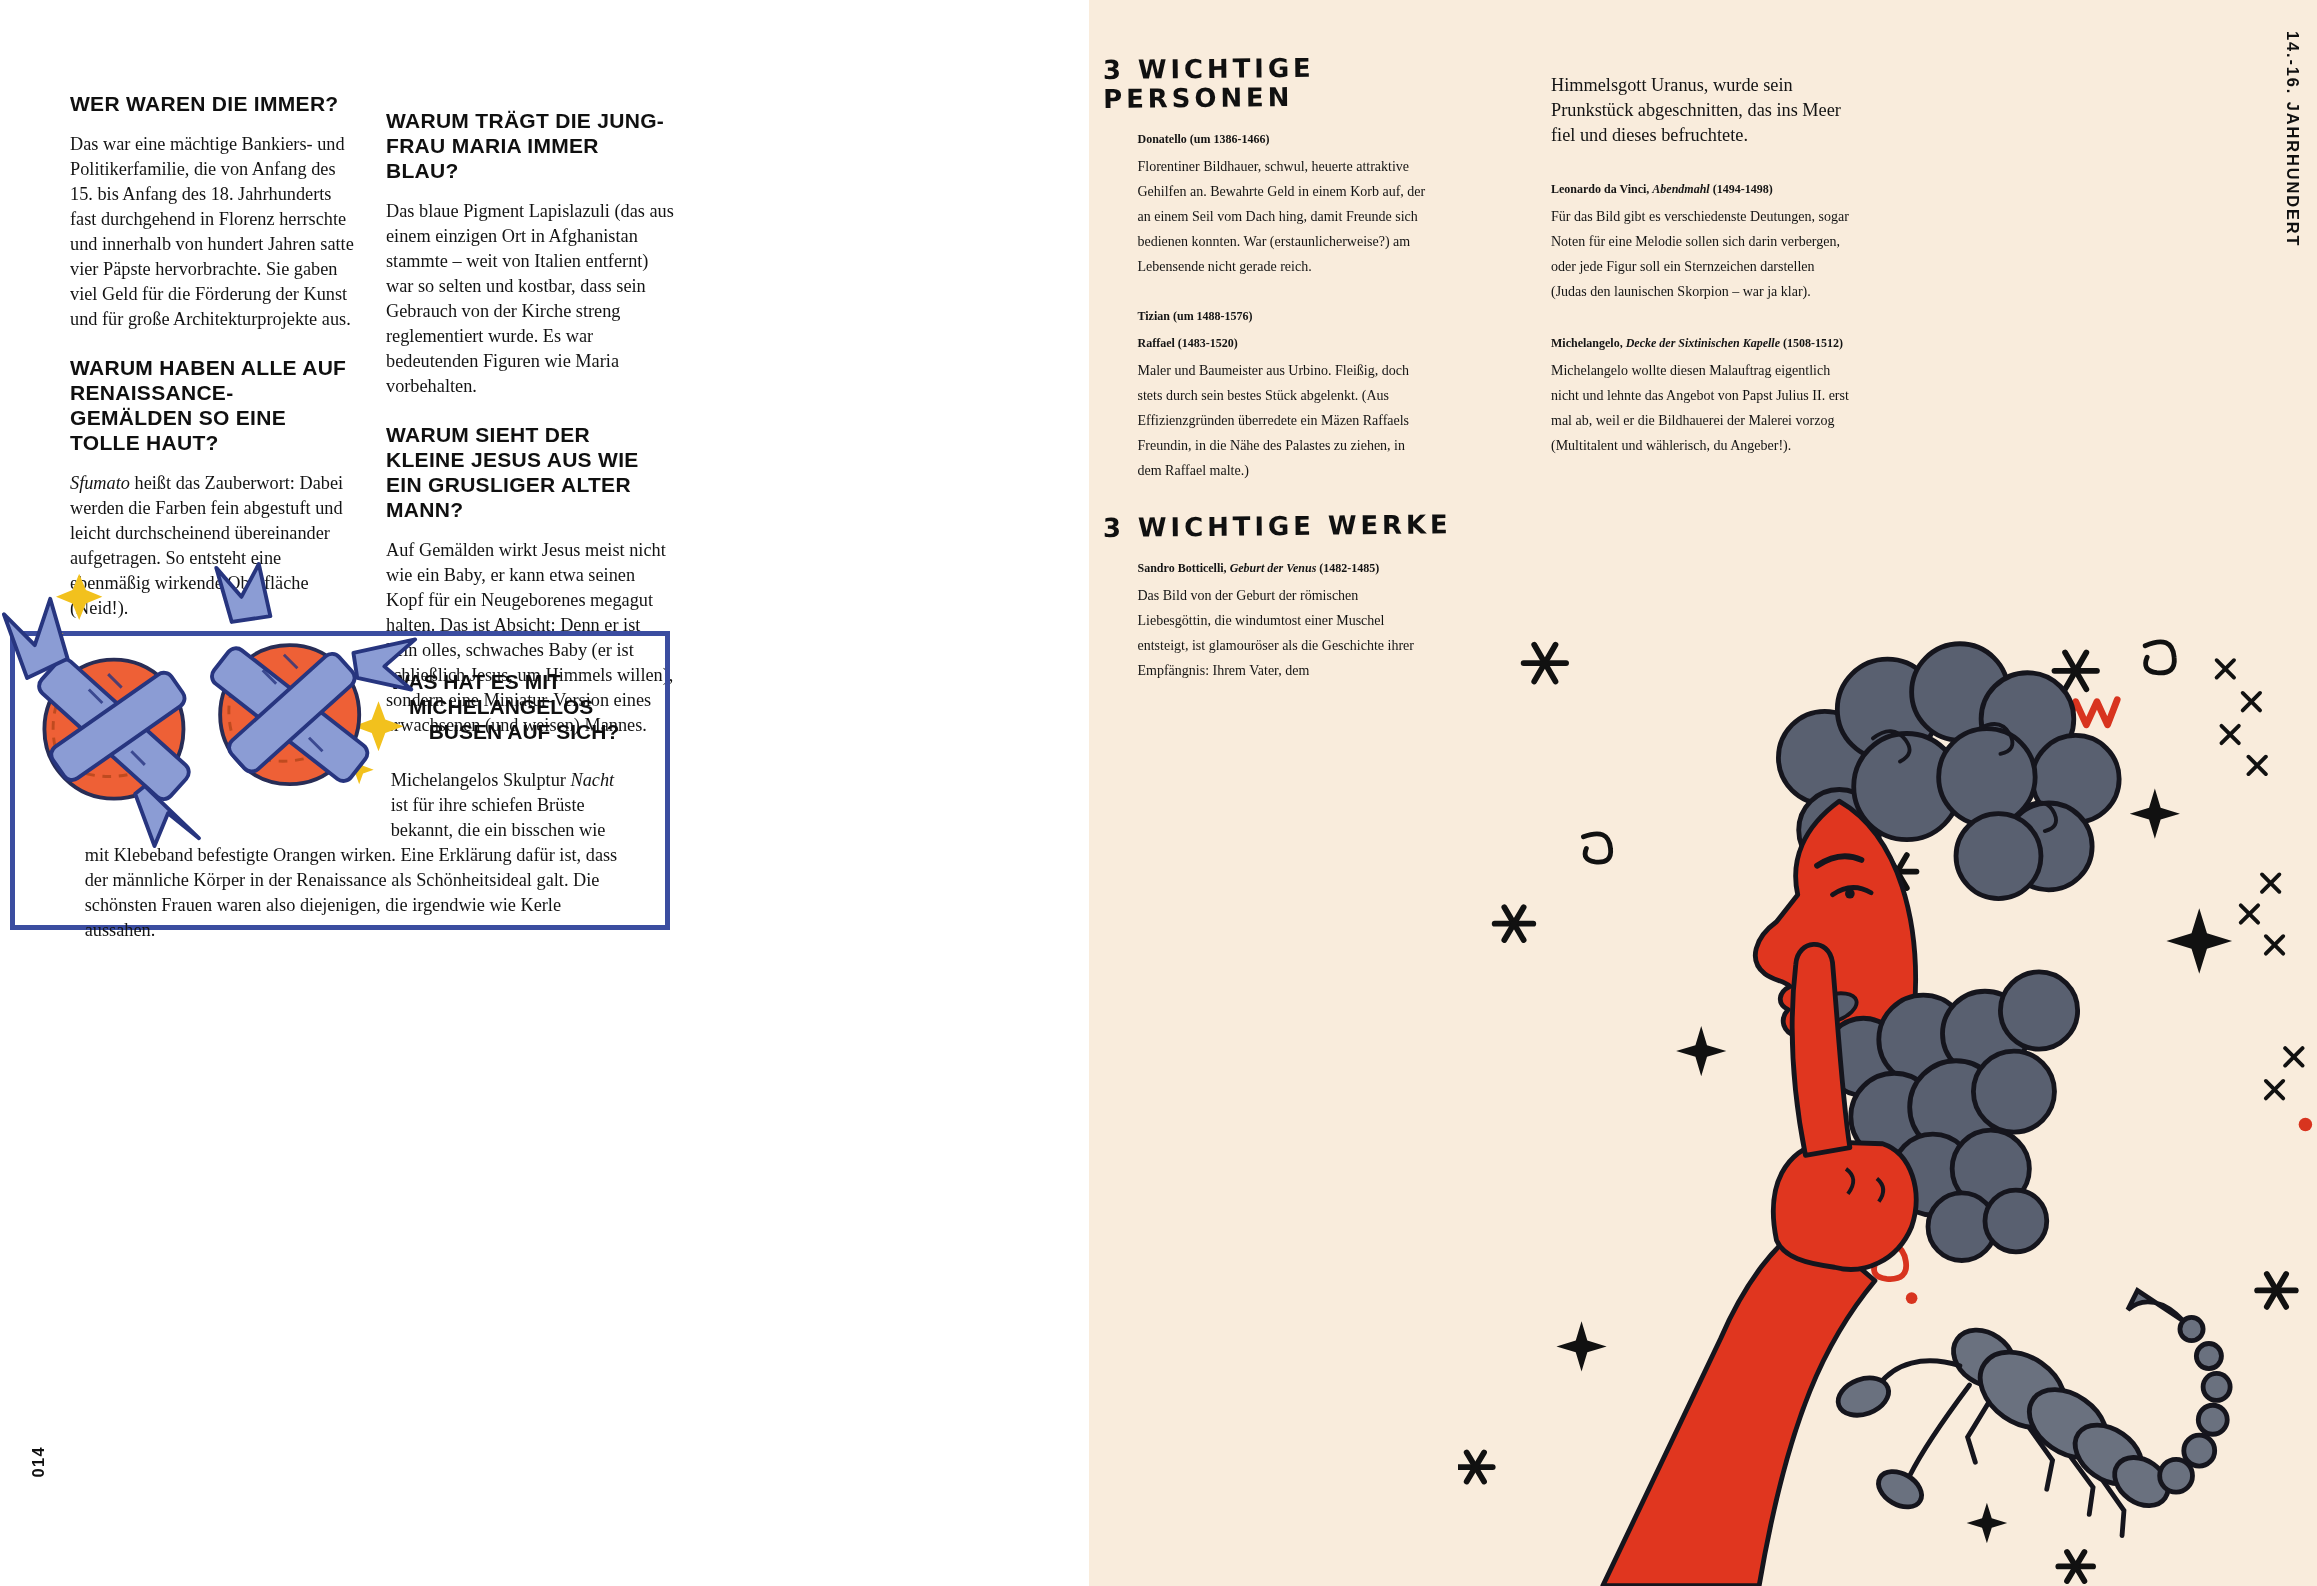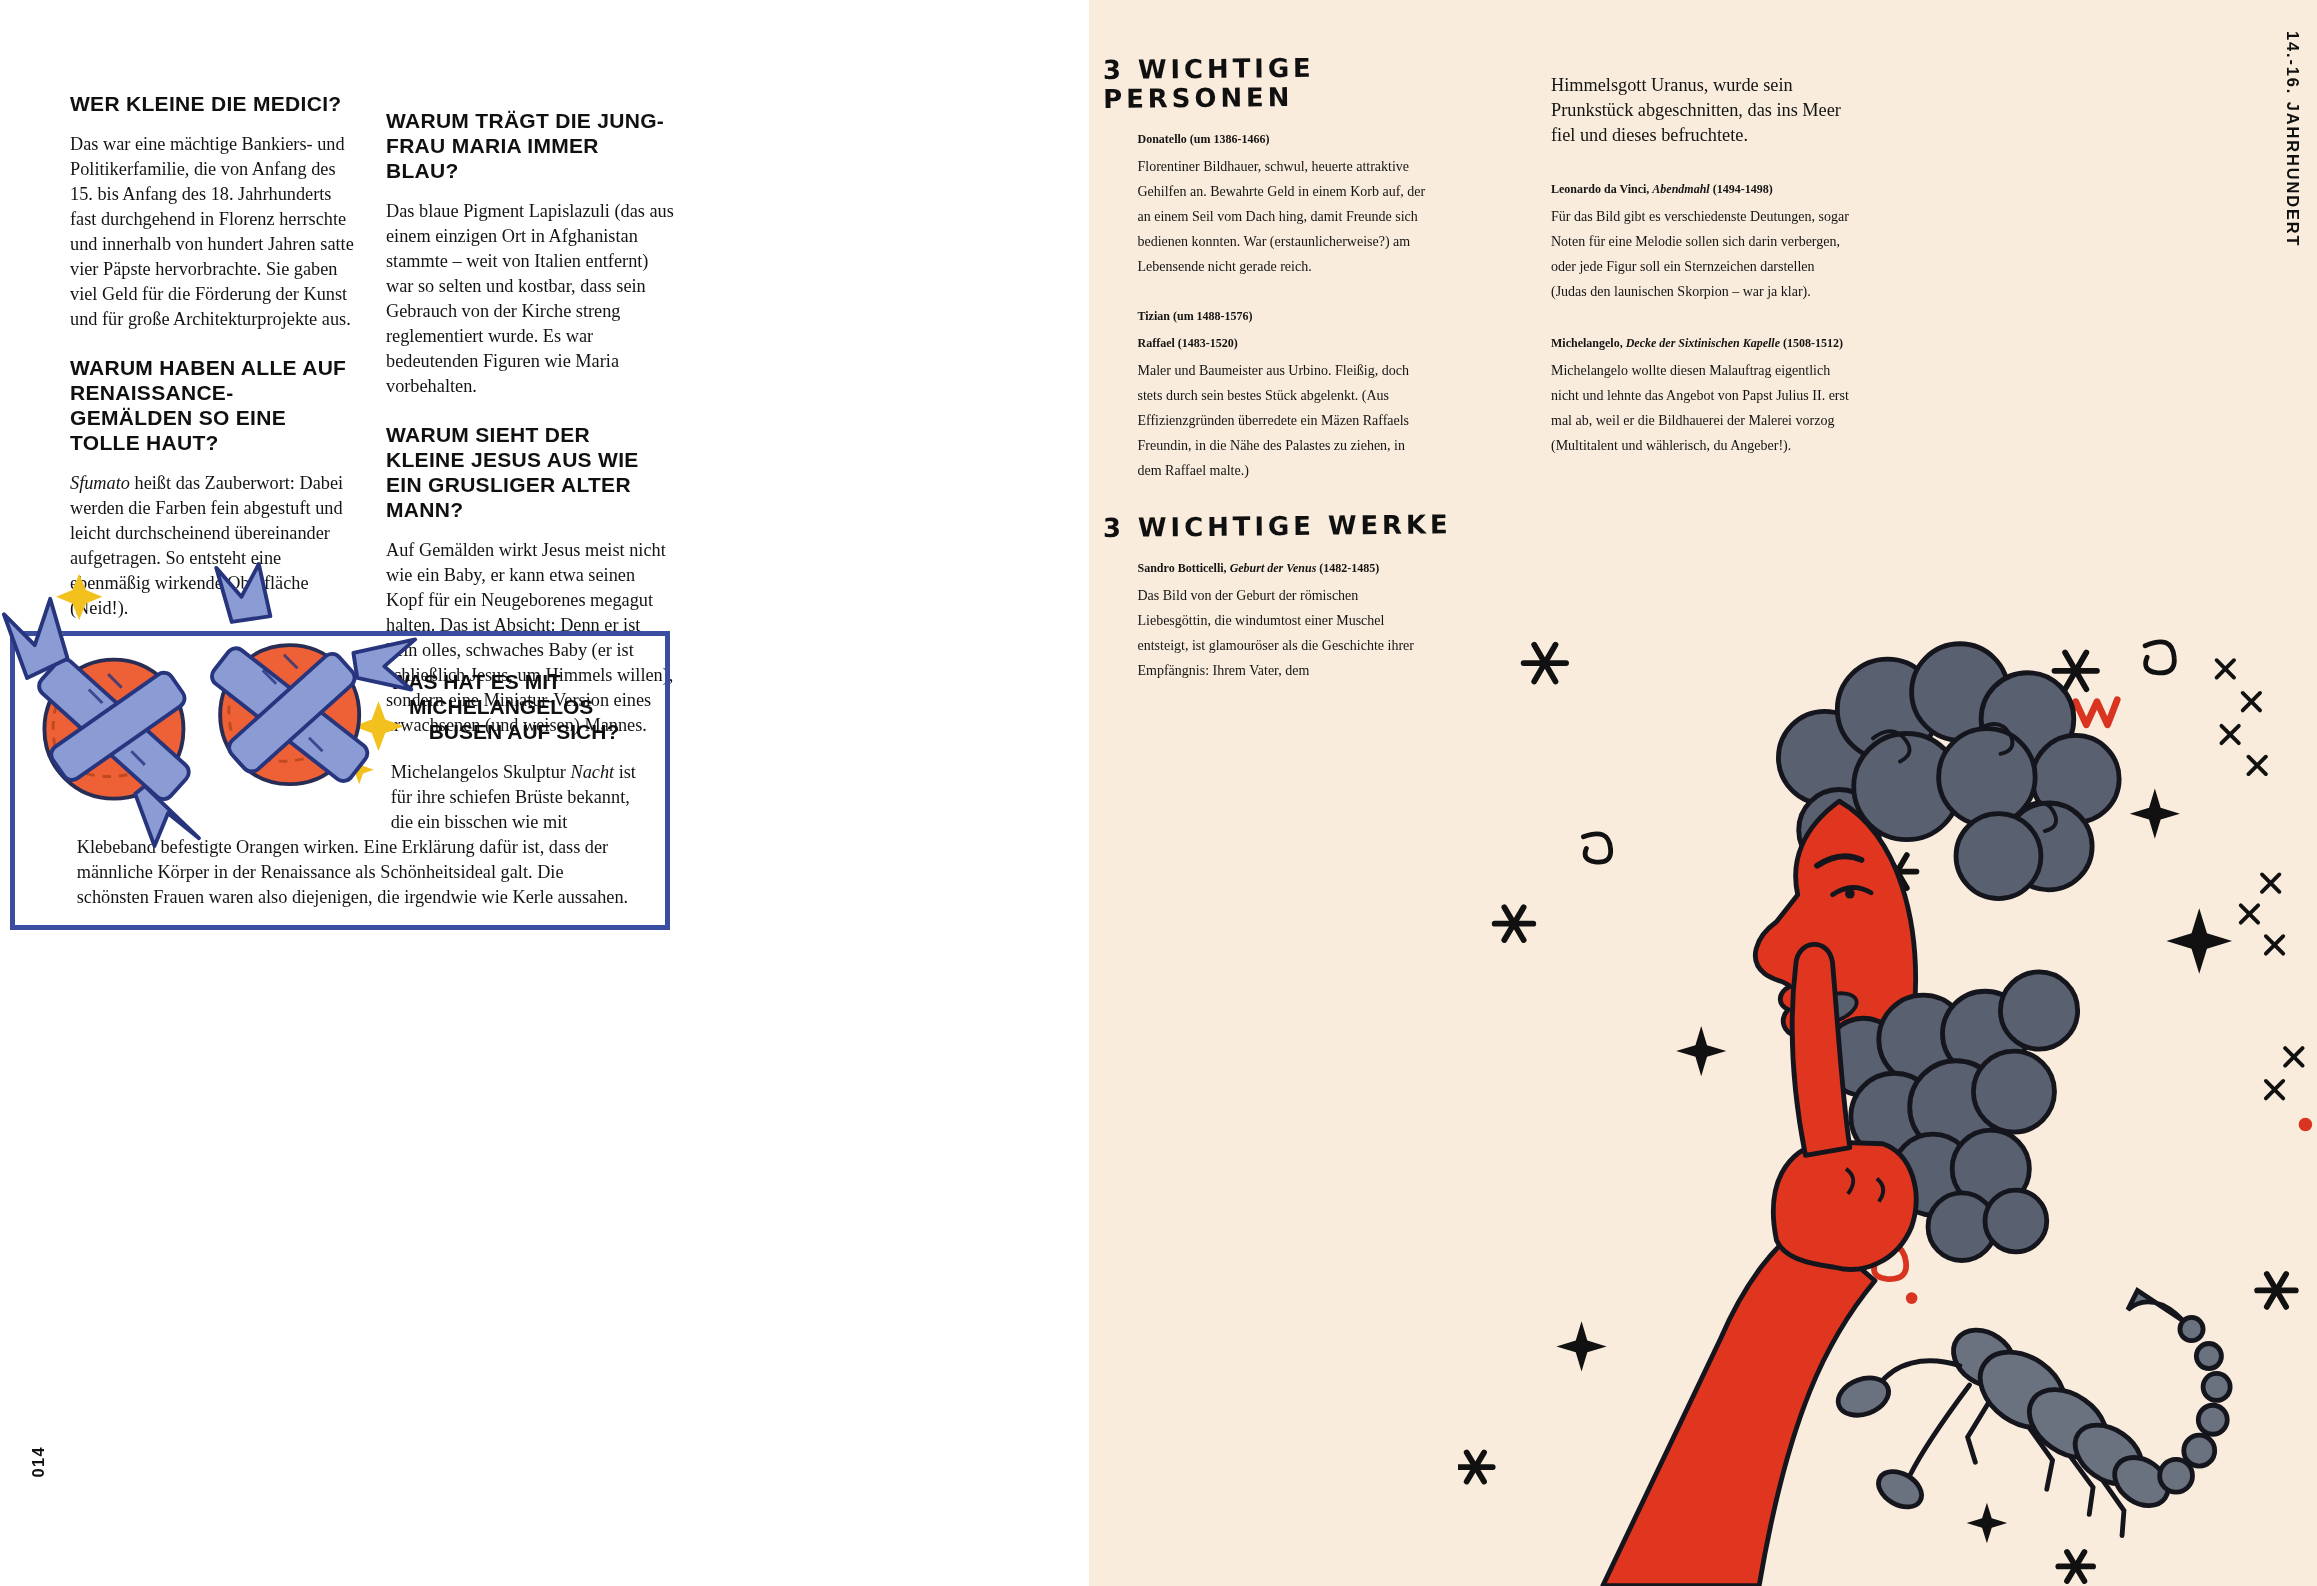--- a/index.html
+++ b/index.html
@@ -77,42 +77,42 @@
     font-size:16.4px;letter-spacing:1.9px;color:#101010;
   }
   .right-illu{position:absolute;left:369px;top:603px;width:859px;height:983px;}
 </style>
 </head>
 <body>
 
 <div class="spread">
 
   <div class="col col-1">
-    <h2 class="q-title">WER KLEINE DIE MEDICI?</h2>
+    <h2 class="q-title">WER WAREN DIE IMMER?</h2>
     <p class="q-body">Das war eine mächtige Bankiers- und Politikerfamilie, die von Anfang des 15. bis Anfang des 18. Jahrhunderts fast durchgehend in Florenz herrschte und innerhalb von hundert Jahren satte vier Päpste hervorbrachte. Sie gaben viel Geld für die Förderung der Kunst und für große Architekturprojekte aus.</p>
     <h2 class="q-title">WARUM HABEN ALLE AUF RENAISSANCE-GEMÄLDEN SO EINE TOLLE HAUT?</h2>
     <p class="q-body"><span class="it">Sfumato</span><span> heißt das Zauberwort: Dabei werden die Farben fein abgestuft und leicht durchscheinend übereinander aufgetragen. So entsteht eine ebenmäßig wirkende Oberfläche (Neid!).</span></p>
   </div>
 
   <div class="col col-2">
     <h2 class="q-title">WARUM TRÄGT DIE JUNG-FRAU MARIA IMMER BLAU?</h2>
     <p class="q-body">Das blaue Pigment Lapislazuli (das aus einem einzigen Ort in Afghanistan stammte – weit von Italien entfernt) war so selten und kostbar, dass sein Gebrauch von der Kirche streng reglementiert wurde. Es war bedeutenden Figuren wie Maria vorbehalten.</p>
     <h2 class="q-title">WARUM SIEHT DER KLEINE JESUS AUS WIE EIN GRUSLIGER ALTER MANN?</h2>
     <p class="q-body">Auf Gemälden wirkt Jesus meist nicht wie ein Baby, er kann etwa seinen Kopf für ein Neugeborenes megagut halten. Das ist Absicht: Denn er ist kein olles, schwaches Baby (er ist schließlich Jesus, um Himmels willen), sondern eine Miniatur-Version eines erwachsenen (und weisen) Mannes.</p>
   </div>
 
   <div class="michel-box">
     <div class="box-title">
       <span class="l1">WAS HAT ES MIT</span>
       <span class="l2">MICHELANGELOS</span>
       <span class="l3">BUSEN AUF SICH?</span>
     </div>
     <div class="box-body">
       <div class="illu-spacer"></div>
-      <p style="margin:8px"><span>Michelangelos Skulptur </span><span class="it">Nacht</span><span> ist für ihre schiefen Brüste bekannt, die ein bisschen wie mit Klebeband befestigte Orangen wirken. Eine Erklärung dafür ist, dass der männliche Körper in der Renaissance als Schönheitsideal galt. Die schönsten Frauen waren also diejenigen, die irgendwie wie Kerle aussahen.</span></p>
+      <p style="margin:16px"><span>Michelangelos Skulptur </span><span class="it">Nacht</span><span> ist für ihre schiefen Brüste bekannt, die ein bisschen wie mit Klebeband befestigte Orangen wirken. Eine Erklärung dafür ist, dass der männliche Körper in der Renaissance als Schönheitsideal galt. Die schönsten Frauen waren also diejenigen, die irgendwie wie Kerle aussahen.</span></p>
     </div>
   </div>
 
   <svg class="left-illu" viewBox="0 0 436 296">
 
     <path fill="#f2c11d" d="M82,12 L89,29 L106,36 L89,43 L82,60 L75,43 L58,36 L75,29 Z"></path>
     <path fill="#f2c11d" d="M52,61 L56,71 L66,74 L56,77 L52,87 L48,77 L38,74 L48,71 Z"></path>
     <path fill="#f2c11d" d="M392,144 L399,163 L418,170 L399,177 L392,196 L385,177 L366,170 L385,163 Z"></path>
     <path fill="#f2c11d" d="M372,200 L376,211 L387,215 L376,219 L372,230 L368,219 L357,215 L368,211 Z"></path>
 

